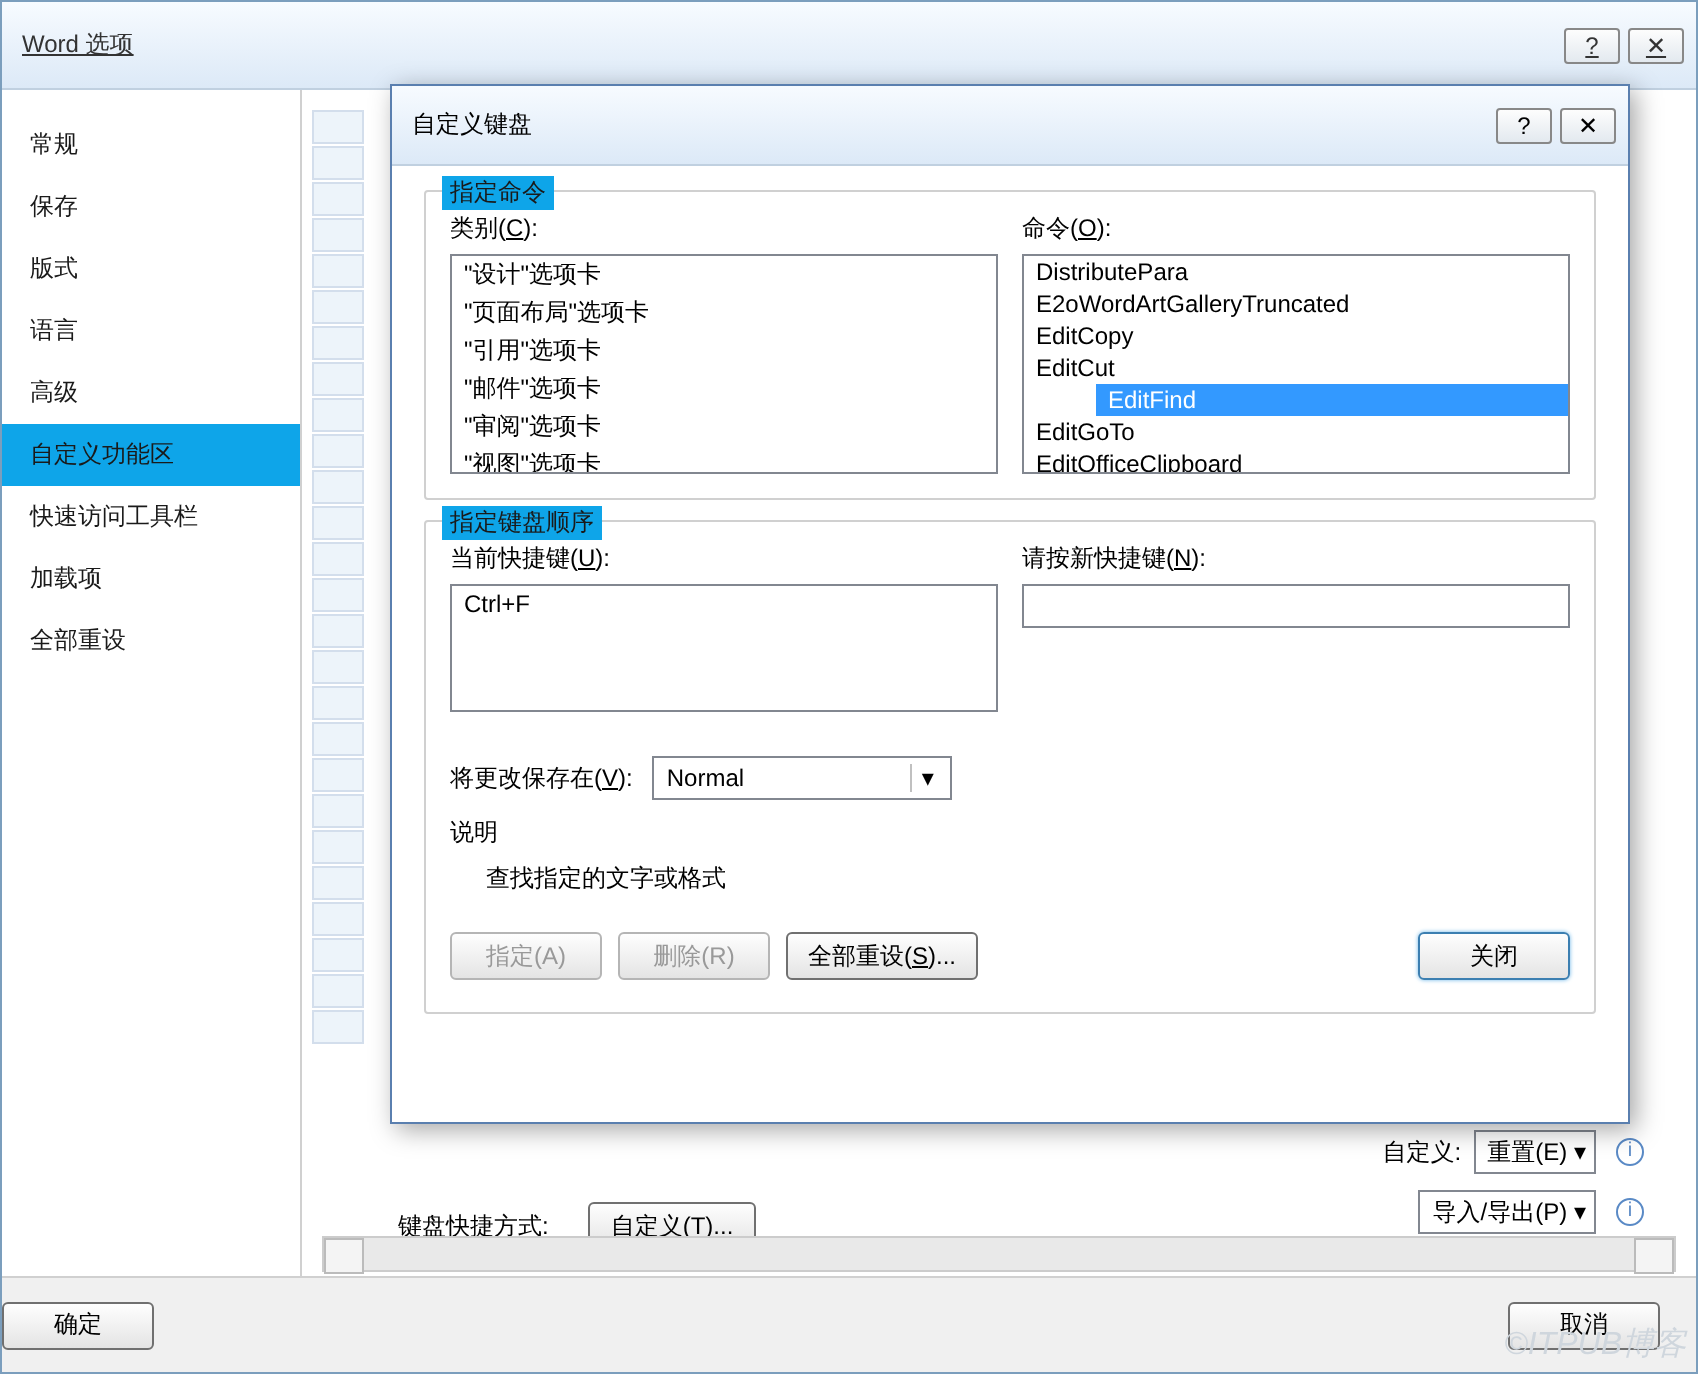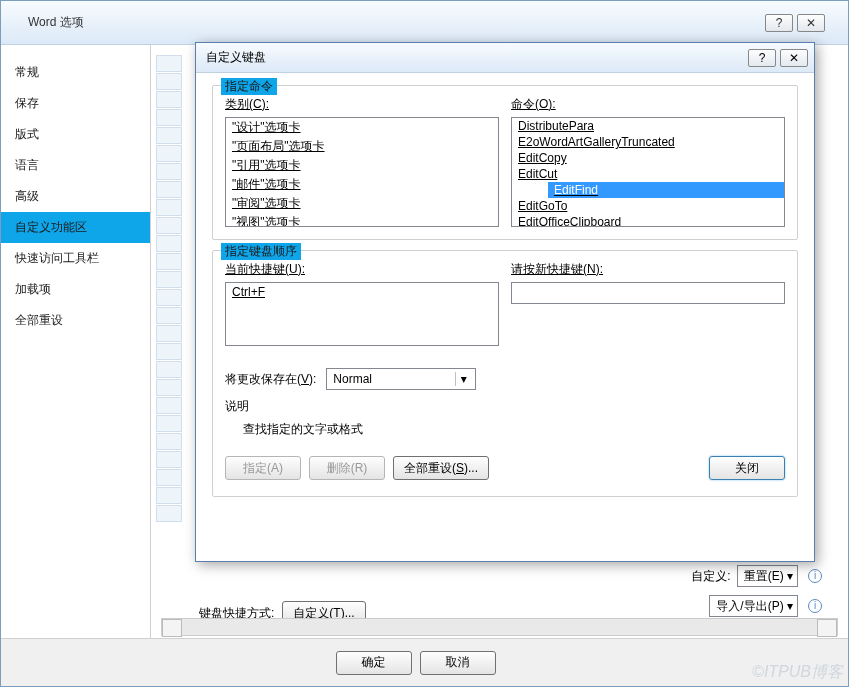--- a/index.html
+++ b/index.html
@@ -1,47 +1,47 @@
 <!DOCTYPE html>
 <html><head>
 <meta charset="utf-8">
 <style>
 * { box-sizing: border-box; margin: 0; padding: 0; font-family: "Microsoft YaHei", "Segoe UI", Tahoma, sans-serif; font-size: 12px; }
 body { background: #f0f0f0; width: 849px; height: 687px; overflow: hidden; position: relative; }
 
 
 .outer-window { position: absolute; top: 0; left: 0; width: 849px; height: 687px; background: #fff; border: 1px solid #7b9ebd; box-shadow: 2px 2px 8px rgba(0,0,0,0.3); }
-.outer-titlebar { height: 44px; background: linear-gradient(#f7fbff, #dce9f7); border-bottom: 1px solid #c0d0e0; display: flex; align-items: center; padding: 0 23px; color: #333; }
+.outer-titlebar { height: 44px; background: linear-gradient(#f7fbff, #dce9f7); border-bottom: 1px solid #c0d0e0; display: flex; align-items: center; padding: 0 6px; color: #333; text-decoration: underline; }
 .outer-titlebar .title { flex: 1; padding-left: 4px; }
 .titlebtn { width: 28px; height: 18px; border: 1px solid #888; background: linear-gradient(#fdfdfd,#e3e9ef); margin-left: 4px; border-radius: 2px; display: flex; align-items: center; justify-content: center; cursor: default; }
 .outer-body { display: flex; height: calc(100% - 28px - 48px); }
 .outer-sidebar { width: 150px; border-right: 1px solid #d0d0d0; padding-top: 12px; background: #fff; }
 .sidebar-item { padding: 7px 14px; color: #1a1a1a; cursor: default; }
 .sidebar-item.selected { background: #0ea5e9; }
 .outer-main { flex: 1; position: relative; background: #fff; padding: 14px 18px; }
 .ghost-icons { position: absolute; left: 5px; top: 10px; width: 30px; bottom: 50px; display: flex; flex-direction: column; gap: 1px; opacity: 0.55; }
 .ghost-icons span { display:block; width:26px; height:17px; background: #e0ecf7; border:1px solid #b0c4de; }
 .outer-content { margin-left: 40px; color: #333; }
-.kbs-row { margin-top: 10px; display: flex; align-items: center; gap: 8px; }
-.outer-footer { position: absolute; bottom: 0; left: 0; right: 0; height: 48px; border-top: 1px solid #d0d0d0; background: #f0f0f0; display: flex; align-items: center; justify-content: center; padding-right: 18px; gap: 8px; }
+.kbs-row { margin-top: 10px; display: flex; align-items: center; gap: 20px; }
+.outer-footer { position: absolute; bottom: 0; left: 0; right: 0; height: 48px; border-top: 1px solid #d0d0d0; background: #f0f0f0; display: flex; align-items: center; justify-content: space-between; padding-right: 18px; gap: 8px; }
 .btn { min-width: 76px; height: 24px; border: 1px solid #707070; background: linear-gradient(#fefefe,#e4e4e4); border-radius: 3px; padding: 0 10px; cursor: default; display: inline-flex; align-items: center; justify-content: center; }
 .btn.disabled { color: #999; border-color: #b5b5b5; }
 .btn.primary { border: 1px solid #3c7fb1; box-shadow: 0 0 2px #6fb7e8; }
 .hscroll { position:absolute; bottom:50px; left:160px; right:10px; height:18px; background:#e9e9e9; border:1px solid #ccc; }
 .hscroll::before, .hscroll::after { content:""; position:absolute; top:0; width:18px; height:16px; background:#f4f4f4; border:1px solid #bbb; }
 .hscroll::before{left:0;} .hscroll::after{right:0;}
 
 
 .inner-window { position: absolute; top: 42px; left: 195px; width: 620px; height: 520px; background: #fff; border: 1px solid #5a7faf; box-shadow: 3px 3px 12px rgba(0,0,0,0.35); }
-.inner-titlebar { height: 30px; background: linear-gradient(#f7fbff, #dce9f7); border-bottom: 1px solid #c0d0e0; display: flex; align-items: center; padding: 0 6px; }
+.inner-titlebar { height: 40px; background: linear-gradient(#f7fbff, #dce9f7); border-bottom: 1px solid #c0d0e0; display: flex; align-items: center; padding: 0 6px; }
 .inner-titlebar .title { flex: 1; padding-left: 4px; }
 .inner-body { padding: 12px 16px 10px 16px; }
 .groupbox { border: 1px solid #d0d0d0; border-radius: 2px; padding: 10px 12px 12px 12px; margin-bottom: 10px; position: relative; }
 .group-legend { position: absolute; top: -8px; left: 8px; background: #0ea5e9; padding: 0 4px; color: #1a1a1a; }
-.two-col { display: flex; gap: 12px; text-decoration: underline; }
+.two-col { display: flex; gap: 12px; }
 .col { flex: 1; display: flex; flex-direction: column; }
 .col-label { margin-bottom: 4px; }
 .listbox { border: 1px solid #828790; height: 110px; overflow-y: scroll; background: #fff; }
 .listitem { padding: 1px 6px; white-space: nowrap; cursor: default; }
 .listitem.selected { background: #3399ff; color: #fff; margin-left: 36px; }
 .small-listbox { border: 1px solid #828790; height: 64px; background: #fff; padding: 2px 6px; }
 .textinput { border: 1px solid #828790; height: 22px; width: 100%; padding: 2px 6px; background: #fff; }
 .combo { border: 1px solid #828790; height: 22px; width: 150px; background: #fff; display: inline-flex; align-items: center; justify-content: space-between; padding: 0 4px 0 6px; }
 .combo .arrow { width: 16px; text-align: center; border-left: 1px solid #c0c0c0; }
 .row-save { margin: 22px 0 6px 0; display: flex; align-items: center; gap: 10px; }

